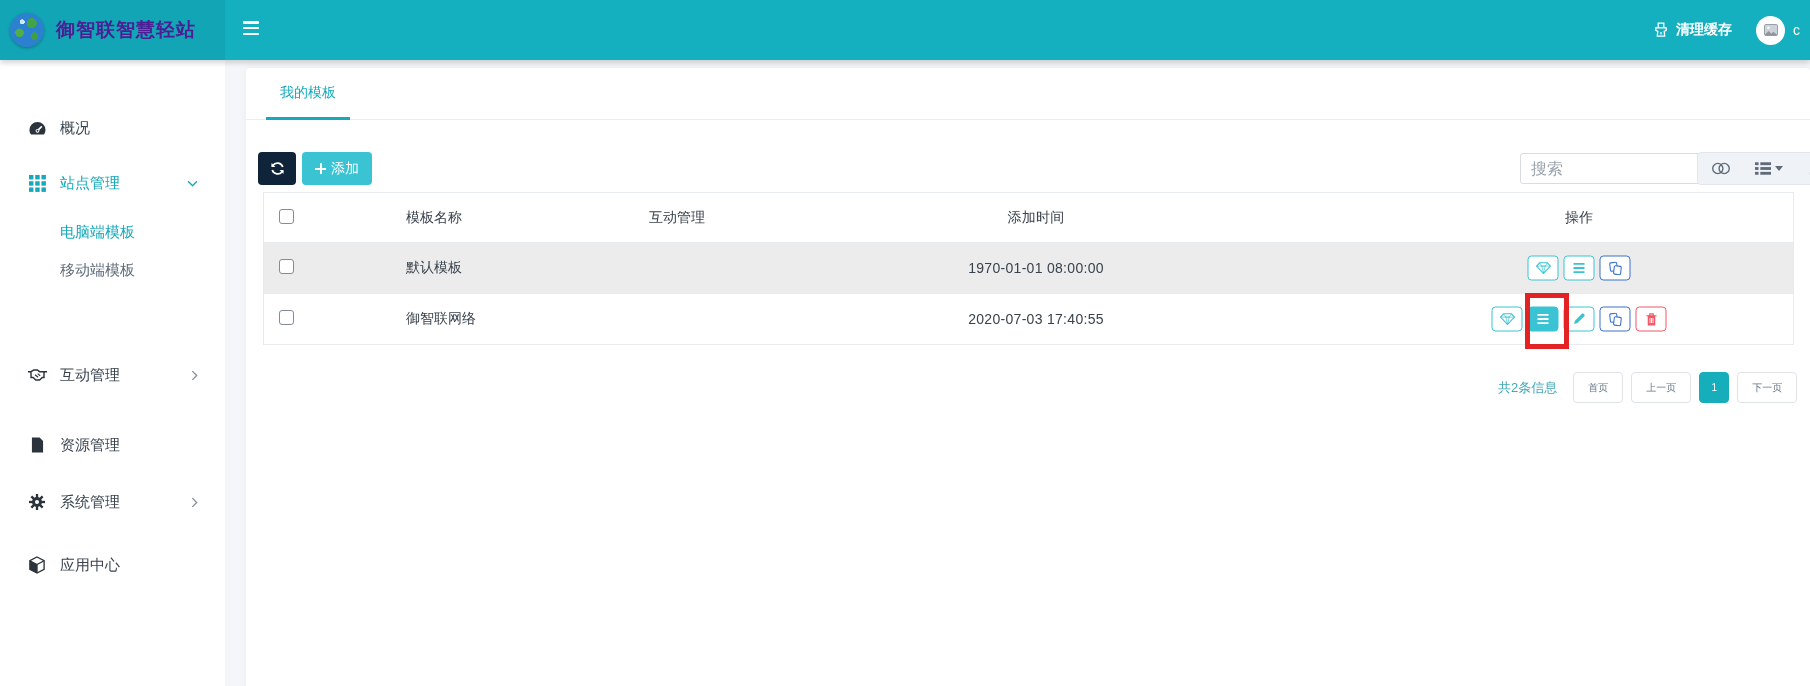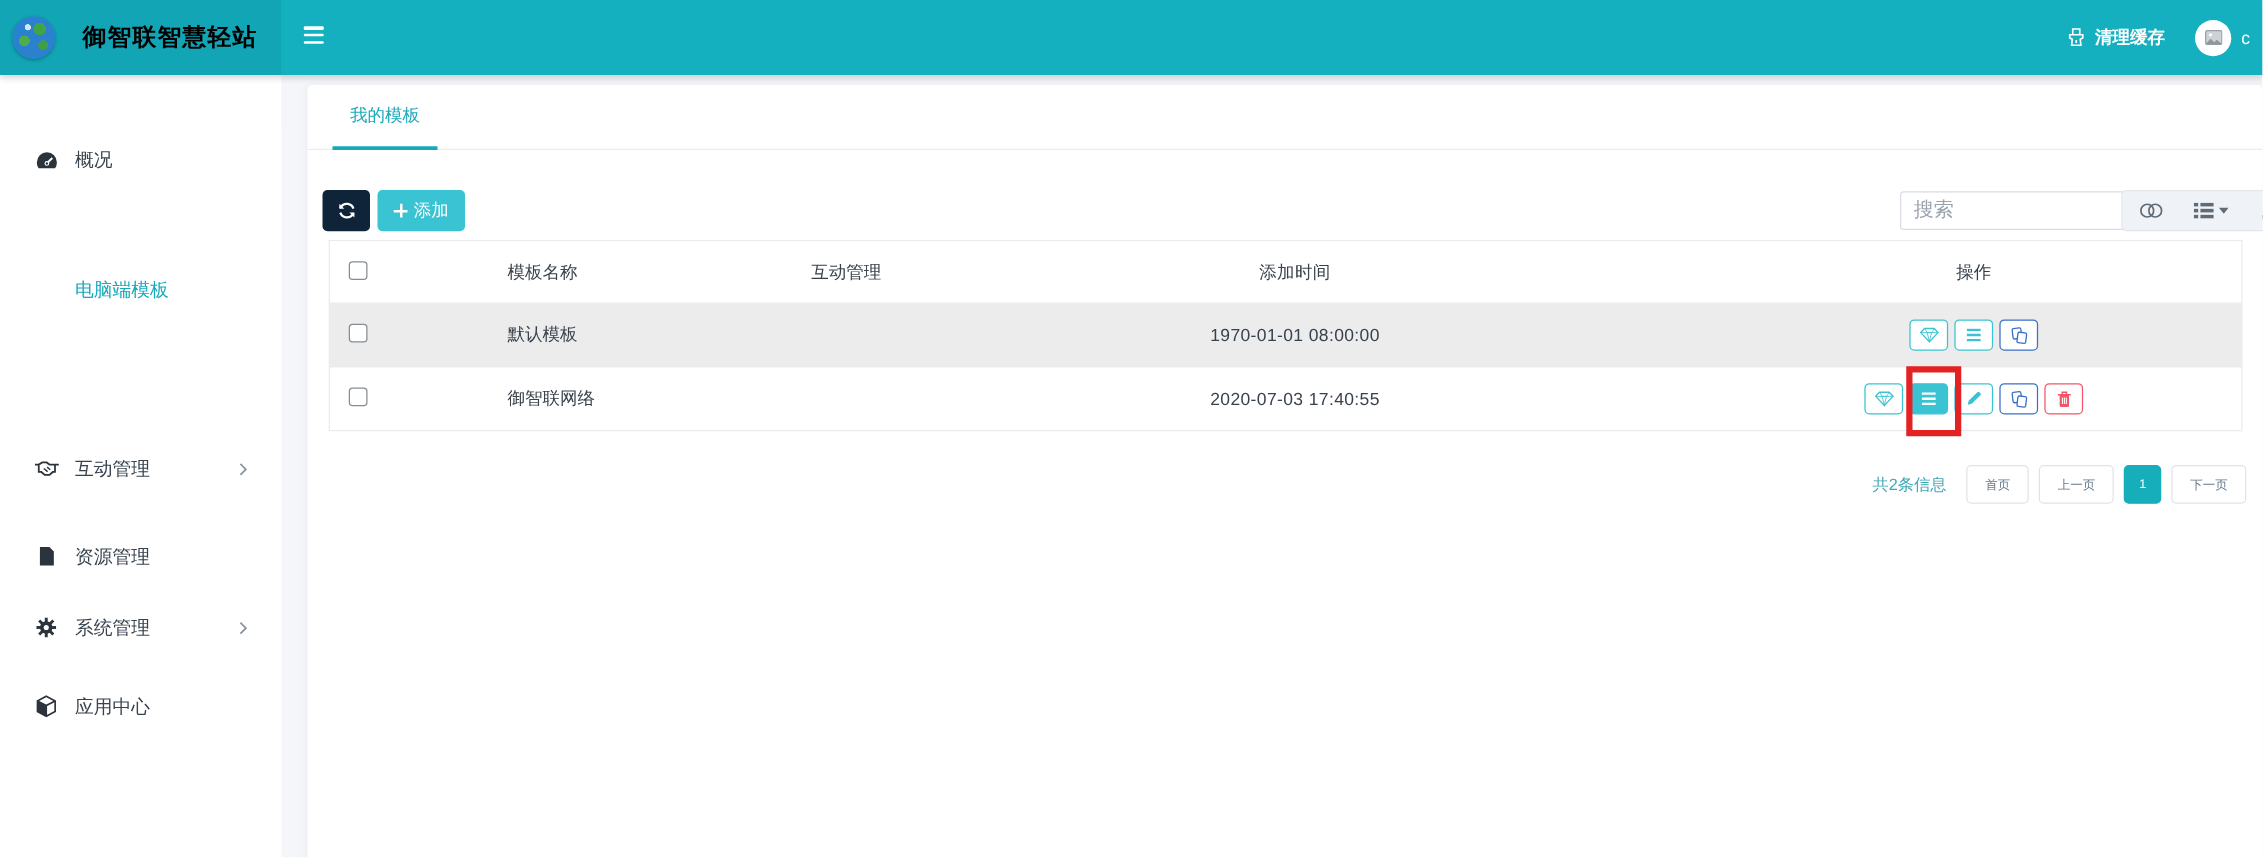--- a/index.html
+++ b/index.html
@@ -13,21 +13,21 @@
   .logo-area { position:absolute; left:0; top:0; width:225px; height:60px;
     background:#12a5b5; display:flex; align-items:center; padding-left:10px; }
   .globe { width:34px; height:34px; border-radius:50%; flex:0 0 auto;
     background:
       radial-gradient(circle at 36% 26%, #cfe9f2 0 7%, rgba(0,0,0,0) 8%),
       radial-gradient(circle at 64% 30%, #43a348 0 15%, rgba(0,0,0,0) 16%),
       radial-gradient(circle at 28% 58%, #4fae4a 0 13%, rgba(0,0,0,0) 14%),
       radial-gradient(circle at 72% 68%, #3f9e46 0 11%, rgba(0,0,0,0) 12%),
       radial-gradient(circle at 50% 45%, #2b80d0 0 72%, #175a9e 100%);
     box-shadow:0 1px 3px rgba(0,0,0,.3); }
-  .brand { color:#000000; font-size:19px; font-weight:bold; margin-left:22px; letter-spacing:1px; white-space:nowrap; }
+  .brand { color:#4c1d95; font-size:19px; font-weight:bold; margin-left:12px; letter-spacing:1px; white-space:nowrap; }
   .hamburger { position:absolute; left:243px; top:21px; width:16px; height:14px;
     display:flex; flex-direction:column; justify-content:space-between; cursor:pointer; }
   .hamburger i { display:block; height:2.5px; background:#fff; border-radius:1px; }
   .top-right { position:absolute; right:-30px; top:0; height:60px; display:flex; align-items:center; gap:8px; }
   .cache-btn { display:flex; align-items:center; gap:7px; color:#fff; font-size:14px;
     font-weight:bold; cursor:pointer; margin-right:16px; }
   .avatar { width:29px; height:29px; border-radius:50%; background:#fff;
     display:flex; align-items:center; justify-content:center; }
   .username { color:#fff; font-size:14px; margin-right:40px; }
 
@@ -159,25 +159,51 @@
         <svg width="19" height="17" viewBox="0 0 20 18">
             <path d="M10 2a8.5 8.5 0 0 0-8.5 8.5c0 1.9.62 3.55 1.6 4.9h13.8a8.4 8.4 0 0 0 1.6-4.9A8.5 8.5 0 0 0 10 2z" fill="currentColor"></path>
             <path d="M10 11.2l4.6-4.4" stroke="#fff" stroke-width="1.7"></path>
             <circle cx="10" cy="11.4" r="2" fill="#fff"></circle>
             <circle cx="10" cy="11.4" r="1" fill="currentColor"></circle>
           </svg>
       </span>
       <span class="s-label">概况</span>
     </div>
 
+    <div class="side-item active" style="top:63px">
+      <span class="s-icon">
+        <svg width="17" height="17" viewBox="0 0 18 18">
+            <g fill="currentColor">
+              <rect width="4.7" height="4.7"></rect>
+              <rect x="6.6" width="4.7" height="4.7"></rect>
+              <rect x="13.2" width="4.7" height="4.7"></rect>
+              <rect y="6.6" width="4.7" height="4.7"></rect>
+              <rect x="6.6" y="6.6" width="4.7" height="4.7"></rect>
+              <rect x="13.2" y="6.6" width="4.7" height="4.7"></rect>
+              <rect y="13.2" width="4.7" height="4.7"></rect>
+              <rect x="6.6" y="13.2" width="4.7" height="4.7"></rect>
+              <rect x="13.2" y="13.2" width="4.7" height="4.7"></rect>
+            </g>
+          </svg>
+      </span>
+      <span class="s-label">站点管理</span>
+      <span class="s-chev">
+        <svg width="11" height="7" viewBox="0 0 12 8">
+            <path d="M1 1.5l5 5 5-5" fill="none" stroke="currentColor" stroke-width="1.6"></path>
+          </svg>
+      </span>
+    </div>
 
     <div class="side-item side-sub active" style="top:112px">
       <span class="s-label">电脑端模板</span>
     </div>
 
+    <div class="side-item side-sub" style="top:150px">
+      <span class="s-label">移动端模板</span>
+    </div>
 
 
     <div class="side-item" style="top:255px">
       <span class="s-icon">
         <svg width="21" height="14" viewBox="0 0 22 14">
             <path d="M1 3.5h3.2l3-1.8h3.6l2.4 1.8h4.6 3.2M4.2 3.5v6.2h2.2l2.8 2.5h4l2.8-2.5h1.8V3.5" fill="none" stroke="currentColor" stroke-width="1.5"></path>
             <path d="M8.4 6.8l3.2 2.6M11.2 5.6l2.6 2.2" stroke="currentColor" stroke-width="1.2"></path>
           </svg>
       </span>
       <span class="s-label">互动管理</span>

